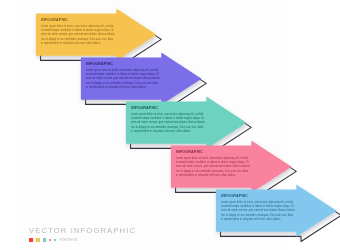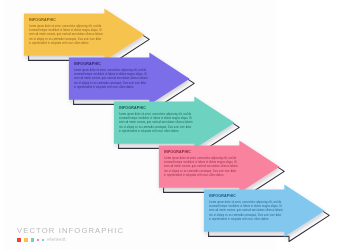--- a/index.html
+++ b/index.html
@@ -10,21 +10,21 @@
     width: 340px;
     height: 250px;
     background: #ffffff;
     font-family: "Liberation Sans", sans-serif;
     overflow: hidden;
     position: relative;
   }
 
   #canvas {
     position: absolute;
-    left: 4px;
+    left: 16px;
     top: 0;
     width: 272px;
     height: 250px;
     background: #fdfdfd;
   }
 
   .arrow-step {
     position: absolute;
     width: 135px;
     height: 58px;

